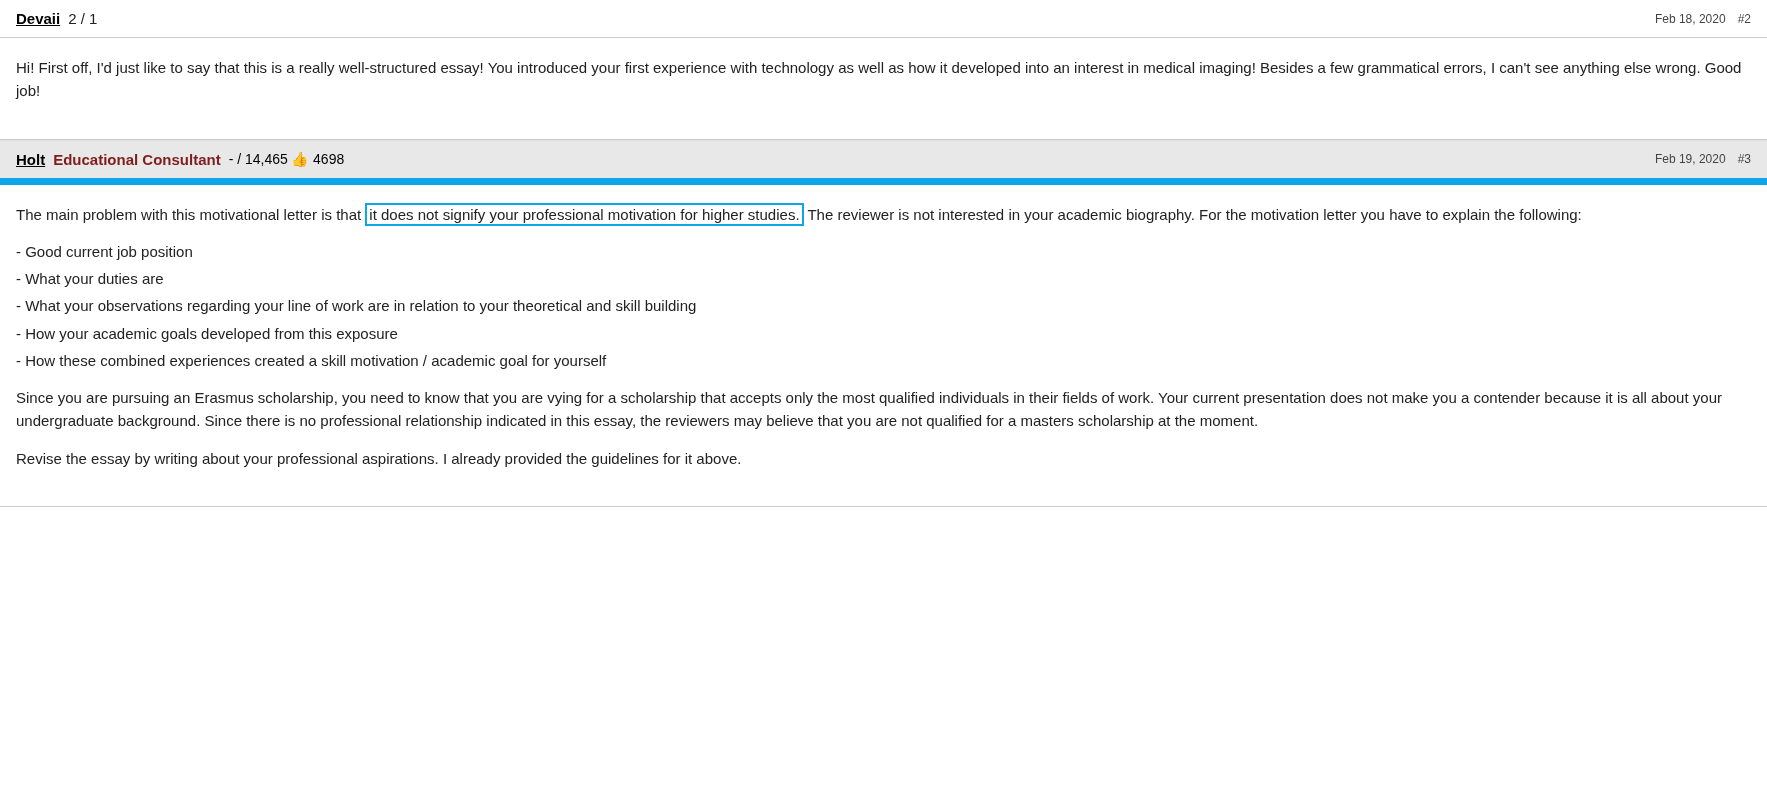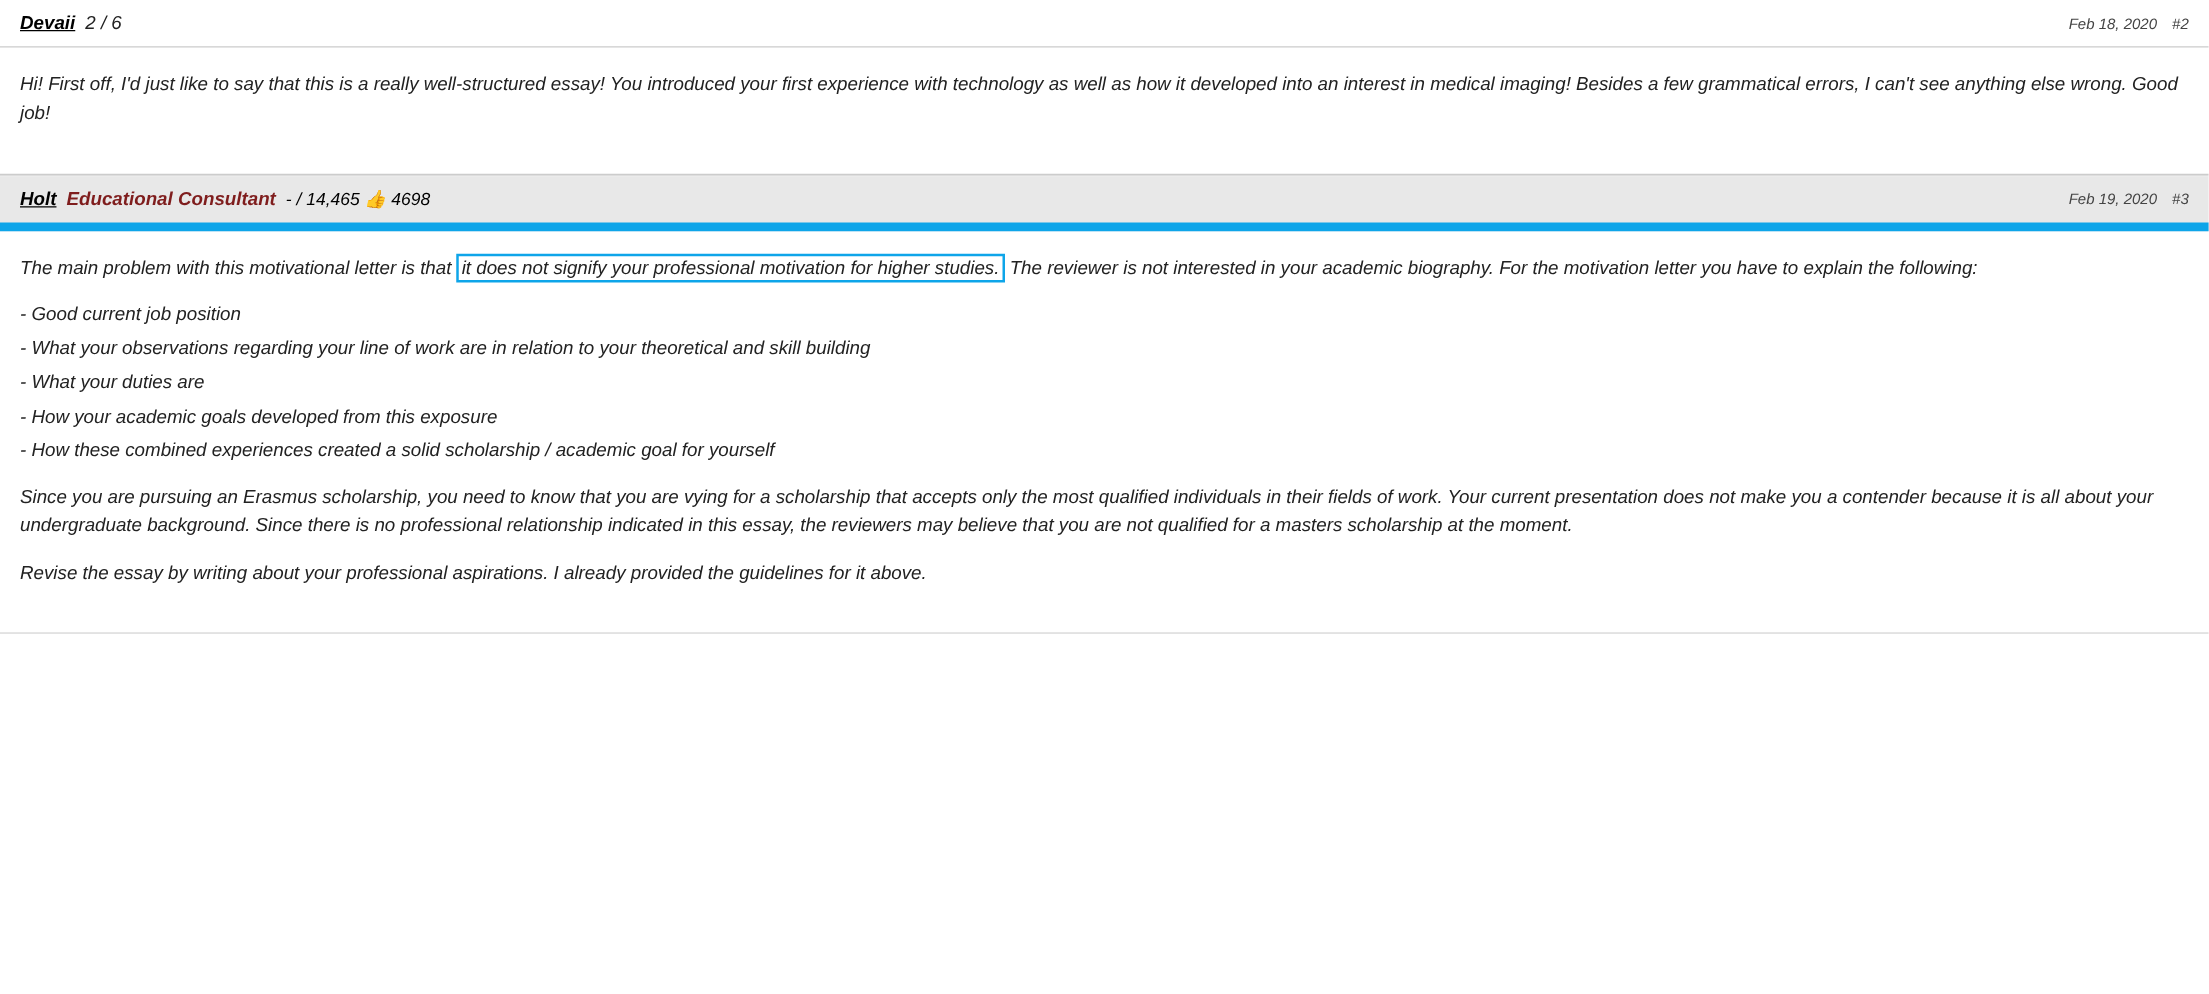--- a/index.html
+++ b/index.html
@@ -1,19 +1,18 @@
 <!DOCTYPE html>
 <html><head>
   <meta charset="utf-8">
   <style>
     * {
       box-sizing: border-box;
       margin: 0;
       padding: 0;
-      font-style: italic;
     }
 
     body {
       font-family: Arial, sans-serif;
       font-size: 15px;
       color: #222;
       background: #fff;
       width: 1767px;
     }
 
@@ -118,21 +117,21 @@
       font-size: 14px;
     }
   </style>
 </head>
 <body>
 
 <div class="post">
   <div class="post-header post1-header">
     <div class="post-header-left">
       <span class="username">Devaii</span>
-      <span>2 / 6</span>
+      <span>2 / 1</span>
     </div>
     <div class="post-header-right">
       <span class="post-date">Feb 18, 2020</span>
       <span class="post-number">#2</span>
     </div>
   </div>
   <div class="post-body">
     <p>Hi! First off, I'd just like to say that this is a really well-structured essay! You introduced your first experience with technology as well as how it developed into an interest in medical imaging! Besides a few grammatical errors, I can't see anything else wrong. Good job!</p>
   </div>
 </div>
@@ -155,21 +154,21 @@
       <span class="post-date">Feb 19, 2020</span>
       <span class="post-number">#3</span>
     </div>
   </div>
   <div class="post-body">
     <p>
       <span>The main problem with this motivational letter is that </span><span class="highlight-box">it does not signify your professional motivation for higher studies.</span><span> The reviewer is not interested in your academic biography. For the motivation letter you have to explain the following:</span>
     </p>
     <div class="list-items">
         <div class="list-item">- Good current job position</div>
+        <div class="list-item">- What your duties are</div>
         <div class="list-item">- What your observations regarding your line of work are in relation to your theoretical and skill building</div>
-        <div class="list-item">- What your duties are</div>
         <div class="list-item">- How your academic goals developed from this exposure</div>
-        <div class="list-item">- How these combined experiences created a solid scholarship / academic goal for yourself</div>
+        <div class="list-item">- How these combined experiences created a skill motivation / academic goal for yourself</div>
       </div>
     <p>Since you are pursuing an Erasmus scholarship, you need to know that you are vying for a scholarship that accepts only the most qualified individuals in their fields of work. Your current presentation does not make you a contender because it is all about your undergraduate background. Since there is no professional relationship indicated in this essay, the reviewers may believe that you are not qualified for a masters scholarship at the moment.</p>
     <p>Revise the essay by writing about your professional aspirations. I already provided the guidelines for it above.</p>
   </div>
 </div>
 
 </body></html>

